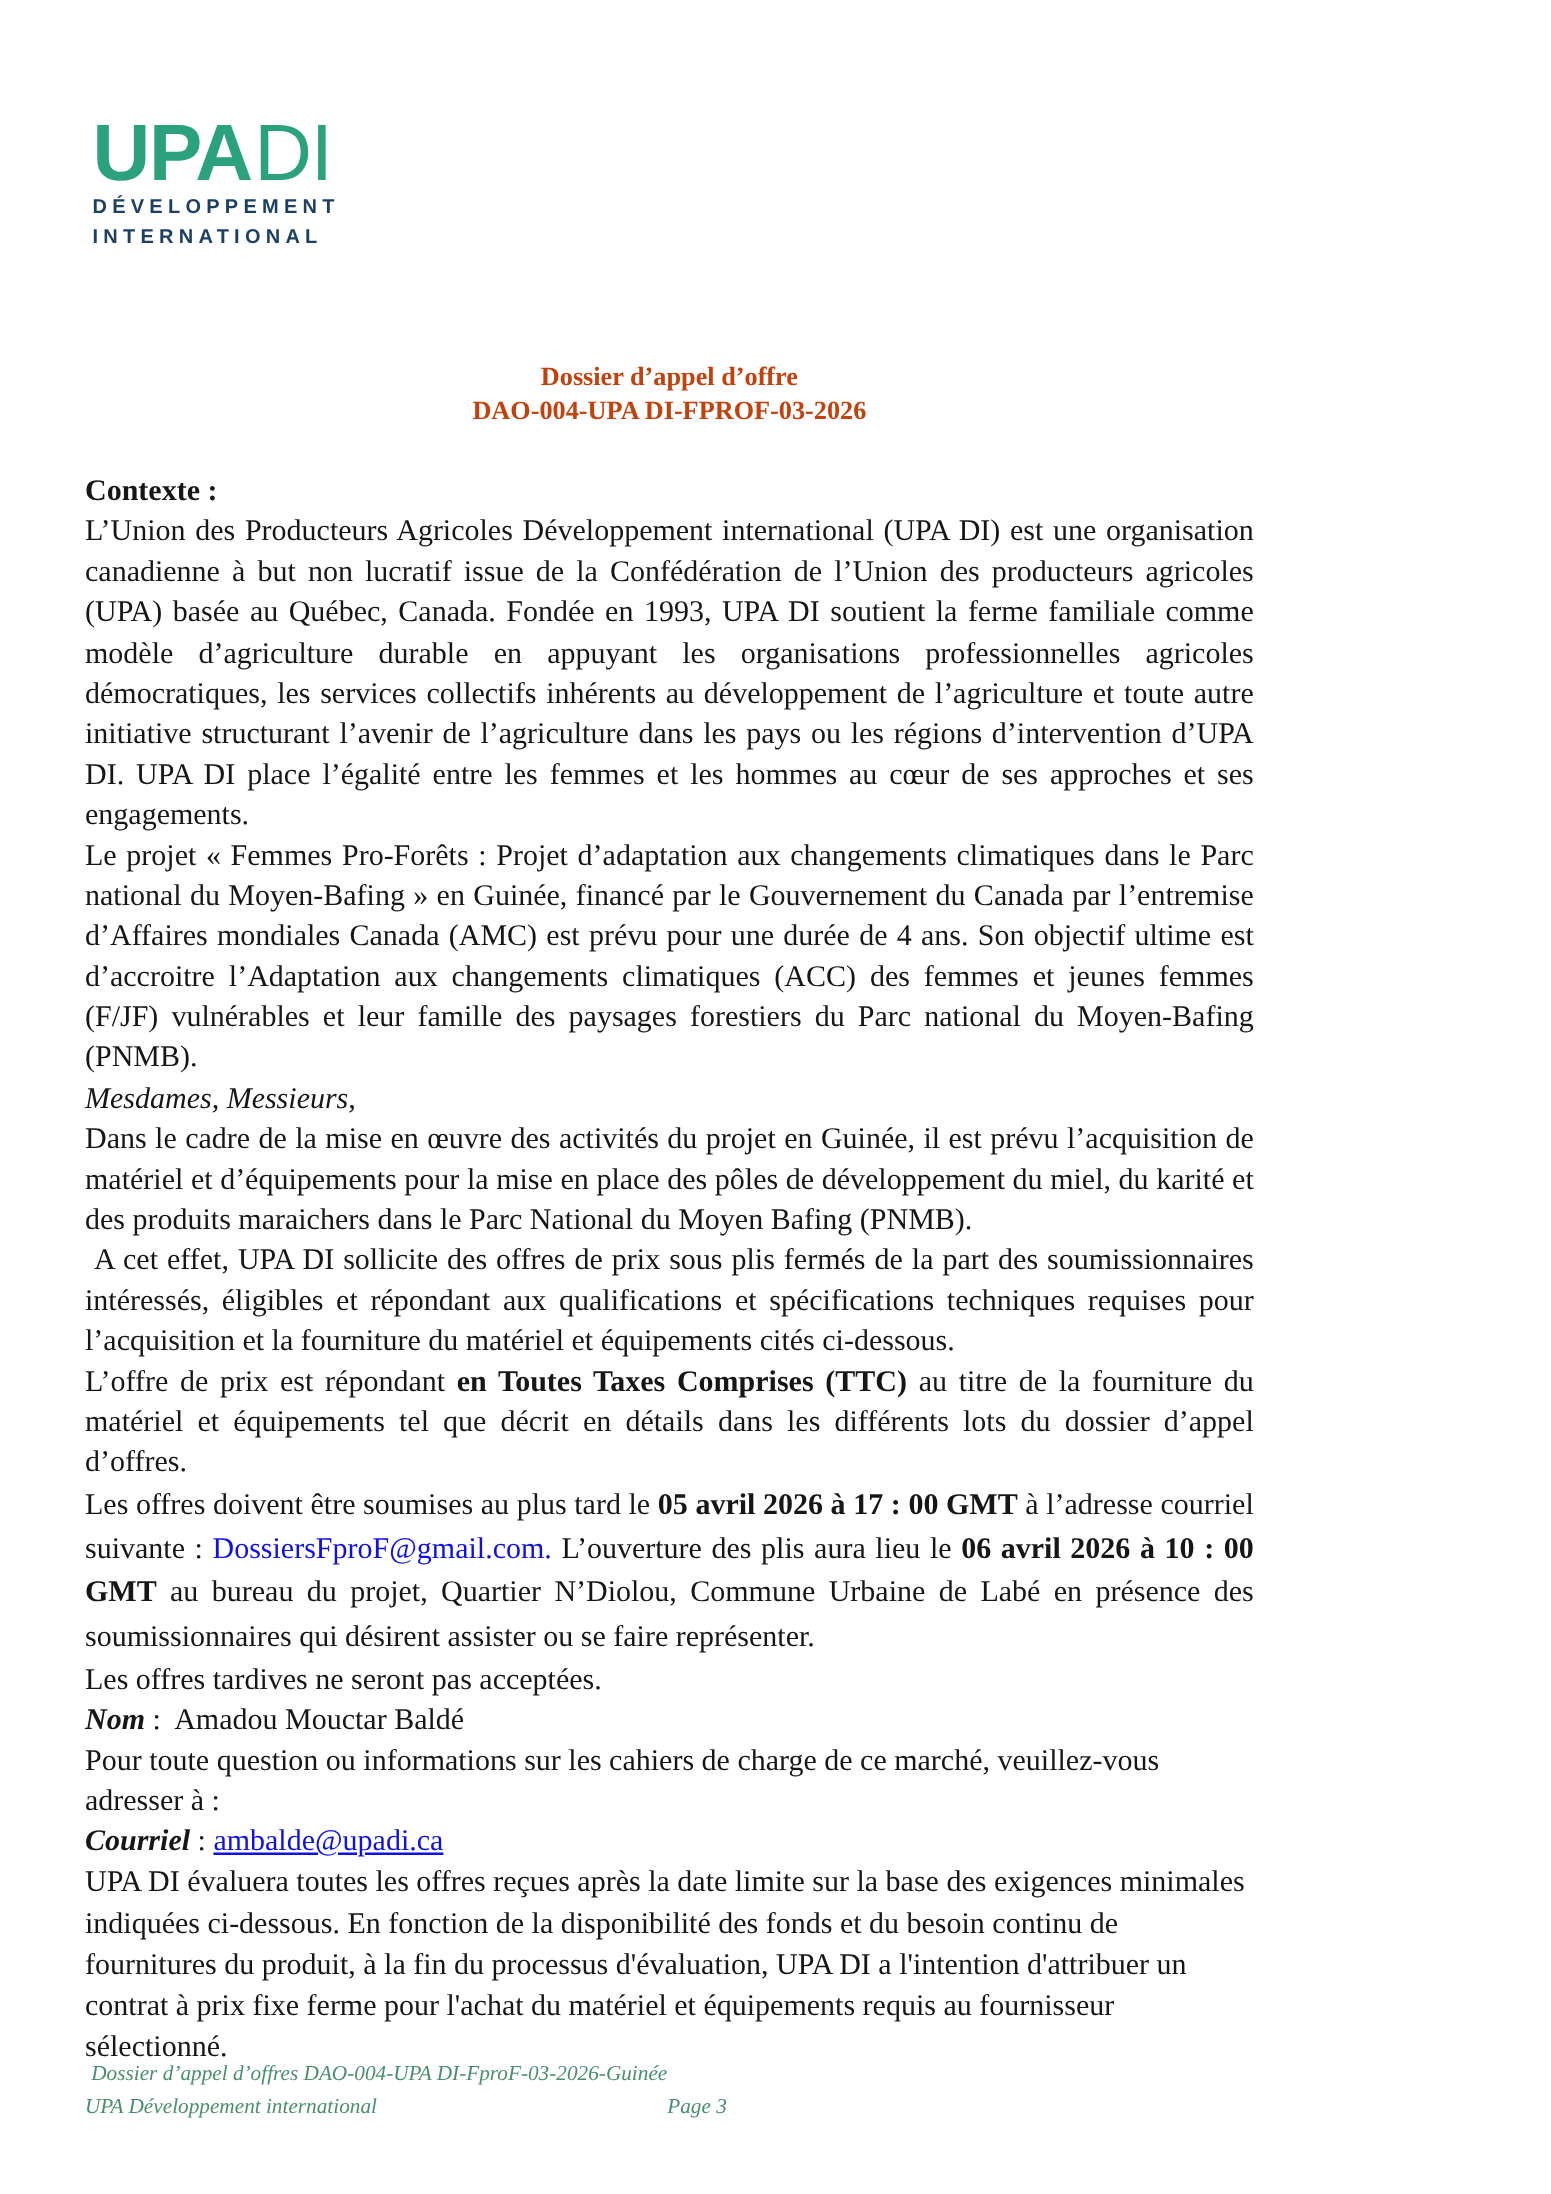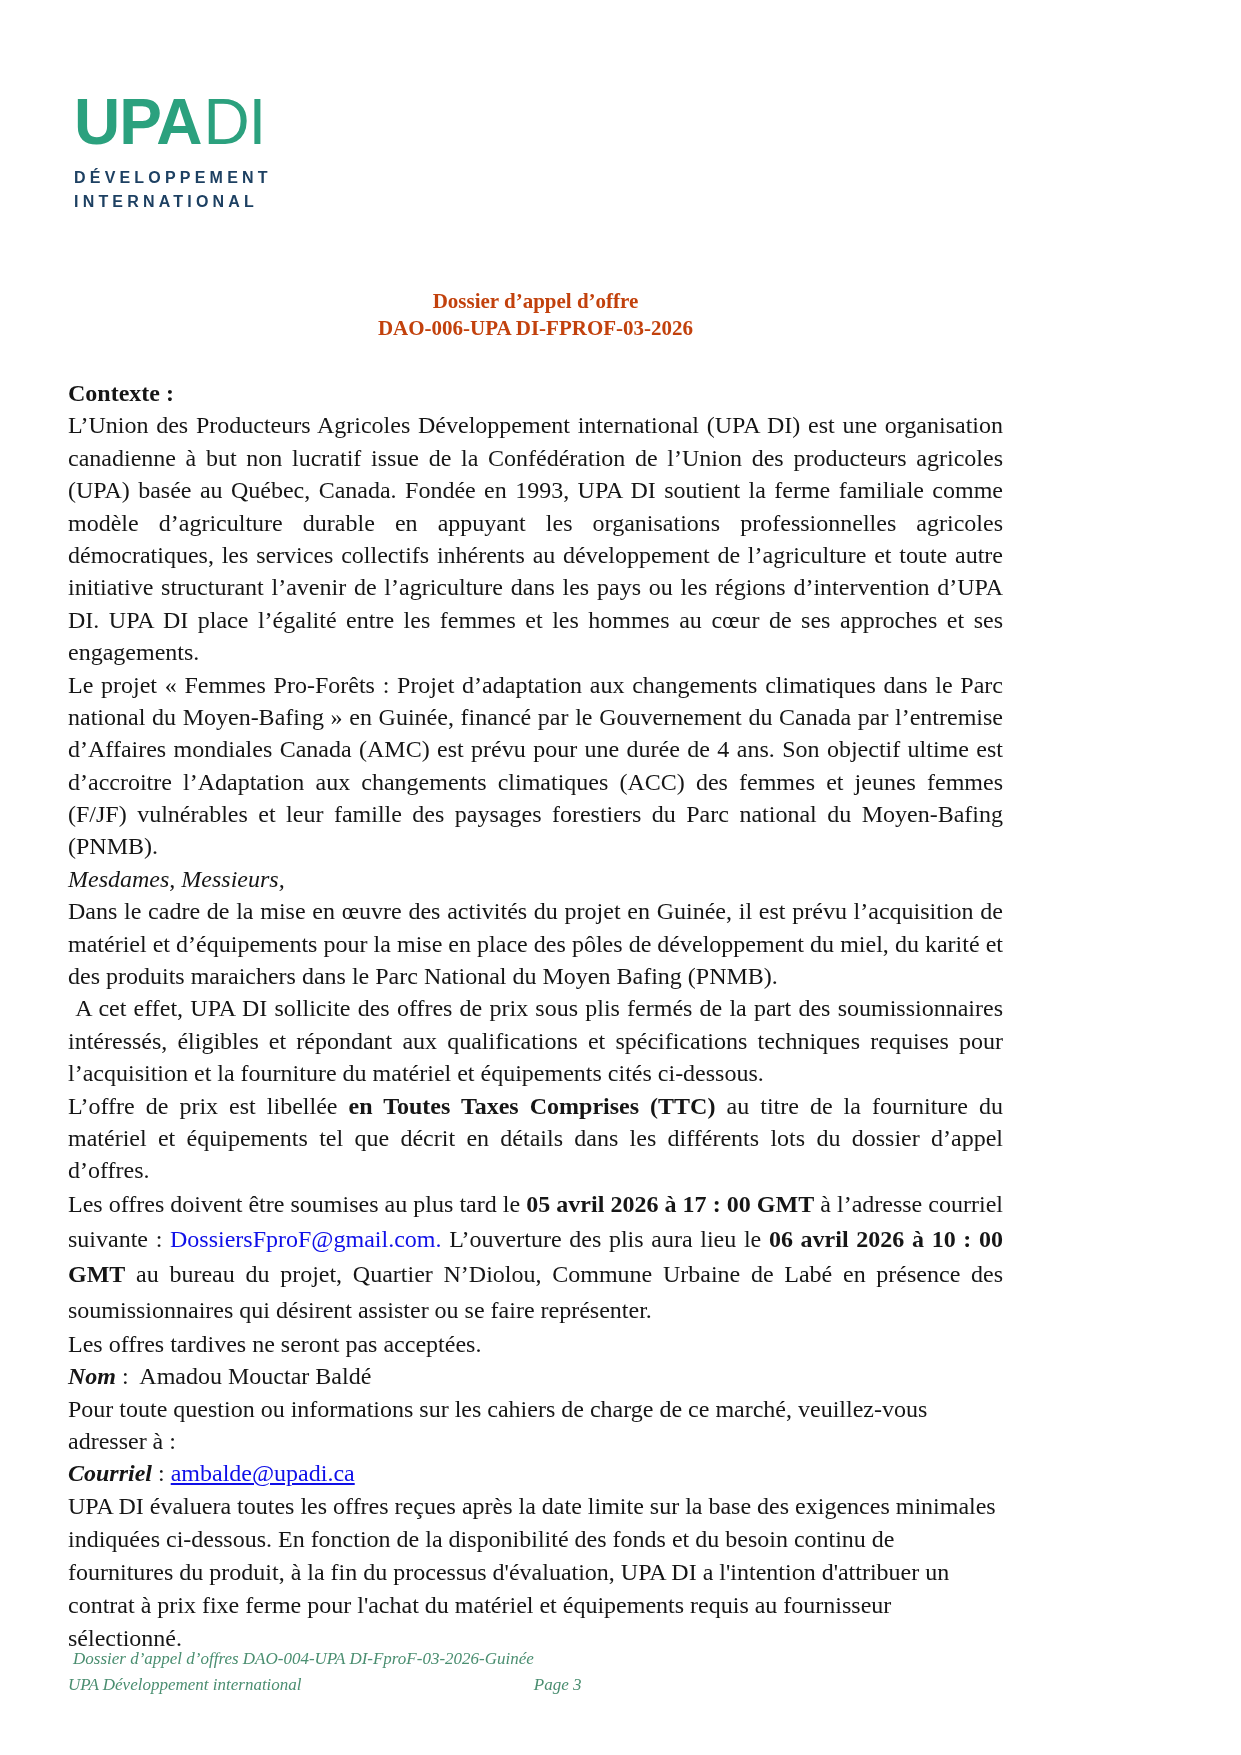--- a/index.html
+++ b/index.html
@@ -11,21 +11,21 @@
 
   
   .logo{position:absolute;left:74px;top:90px;}
   .logo-word{
     font-family:"Liberation Sans",sans-serif;font-size:64px;line-height:1;
     color:var(--logo-green,#2ba17e);letter-spacing:-1px;
   }
   .logo-upa{font-weight:700;}
   .logo-di{font-weight:400;margin-left:2px;}
   .logo-sub{
-    margin-top:12px;font-family:"Liberation Sans",sans-serif;
+    margin-top:0;font-family:"Liberation Sans",sans-serif;
     font-size:16px;font-weight:700;letter-spacing:4.2px;
     color:var(--logo-navy,#1d4062);line-height:1.5;
   }
 
   
   .title-block{
     position:absolute;left:68px;top:288px;width:935px;text-align:center;
     font-weight:700;font-size:21px;line-height:1.28;color:#c2410c;
   }
 
@@ -61,31 +61,31 @@
   <div class="logo">
     <div class="logo-word"><span class="logo-upa">UPA</span><span class="logo-di">DI</span></div>
     <div class="logo-sub">
       <div>DÉVELOPPEMENT</div>
       <div>INTERNATIONAL</div>
     </div>
   </div>
 
   <div class="title-block">
     <div>Dossier d’appel d’offre</div>
-    <div>DAO-006-UPA DI-FPROF-03-2026</div>
+    <div>DAO-004-UPA DI-FPROF-03-2026</div>
   </div>
 
   <div class="doc-body">
       <p class="para left"><span class="b">Contexte :</span></p>
       <p class="para"><span>L’Union des Producteurs Agricoles Développement international (UPA DI) est une organisation canadienne à but non lucratif issue de la Confédération de l’Union des producteurs agricoles (UPA) basée au Québec, Canada. Fondée en 1993, UPA DI soutient la ferme familiale comme modèle d’agriculture durable en appuyant les organisations professionnelles agricoles démocratiques, les services collectifs inhérents au développement de l’agriculture et toute autre initiative structurant l’avenir de l’agriculture dans les pays ou les régions d’intervention d’UPA DI. UPA DI place l’égalité entre les femmes et les hommes au cœur de ses approches et ses engagements.</span></p>
       <p class="para gap"><span>Le projet « Femmes Pro-Forêts : Projet d’adaptation aux changements climatiques dans le Parc national du Moyen-Bafing » en Guinée, financé par le Gouvernement du Canada par l’entremise d’Affaires mondiales Canada (AMC) est prévu pour une durée de 4 ans. Son objectif ultime est d’accroitre l’Adaptation aux changements climatiques (ACC) des femmes et jeunes femmes (F/JF) vulnérables et leur famille des paysages forestiers du Parc national du Moyen-Bafing (PNMB).</span></p>
       <p class="para gap left"><span class="i">Mesdames, Messieurs,</span></p>
       <p class="para gap"><span>Dans le cadre de la mise en œuvre des activités du projet en Guinée, il est prévu l’acquisition de matériel et d’équipements pour la mise en place des pôles de développement du miel, du karité et des produits maraichers dans le Parc National du Moyen Bafing (PNMB).</span></p>
       <p class="para gap"><span>&nbsp;A cet effet, UPA DI sollicite des offres de prix sous plis fermés de la part des soumissionnaires intéressés, éligibles et répondant aux qualifications et spécifications techniques requises pour l’acquisition et la fourniture du matériel et équipements cités ci-dessous.</span></p>
-      <p class="para gap"><span>L’offre de prix est libellée </span><span class="b">en Toutes Taxes Comprises (TTC)</span><span> au titre de la fourniture du matériel et équipements tel que décrit en détails dans les différents lots du dossier d’appel d’offres.</span></p>
+      <p class="para gap"><span>L’offre de prix est répondant </span><span class="b">en Toutes Taxes Comprises (TTC)</span><span> au titre de la fourniture du matériel et équipements tel que décrit en détails dans les différents lots du dossier d’appel d’offres.</span></p>
       <p class="para gap loose"><span>Les offres doivent être soumises au plus tard le </span><span class="b">05 avril 2026 à 17 : 00 GMT</span><span> à l’adresse courriel suivante : </span><a href="#" class="link">DossiersFproF@gmail.com.</a><span> L’ouverture des plis aura lieu le </span><span class="b">06 avril 2026 à 10 : 00 GMT</span><span> au bureau du projet, Quartier N’Diolou, Commune Urbaine de Labé en présence des soumissionnaires qui désirent assister ou se faire représenter.</span></p>
       <p class="para gap left"><span>Les offres tardives ne seront pas acceptées.</span></p>
       <p class="para left"><span class="b i">Nom</span><span> :&nbsp; Amadou Mouctar Baldé</span></p>
       <p class="para gap left"><span>Pour toute question ou informations sur les cahiers de charge de ce marché, veuillez-vous adresser à :</span></p>
       <p class="para left"><span class="b i">Courriel</span><span> : </span><a href="#" class="link u">ambalde@upadi.ca</a></p>
       <p class="para gap left xloose"><span>UPA DI évaluera toutes les offres reçues après la date limite sur la base des exigences minimales indiquées ci-dessous. En fonction de la disponibilité des fonds et du besoin continu de fournitures du produit, à la fin du processus d'évaluation, UPA DI a l'intention d'attribuer un contrat à prix fixe ferme pour l'achat du matériel et équipements requis au fournisseur sélectionné.</span></p>
     </div>
 
   <div class="footer">
     <div class="footer-left">

